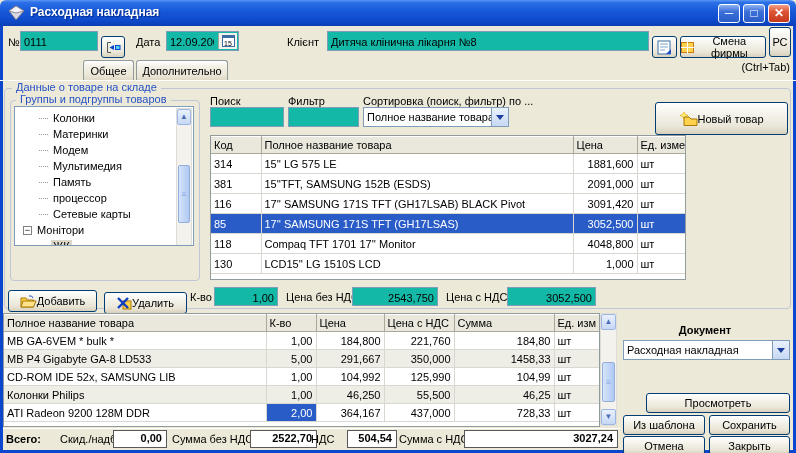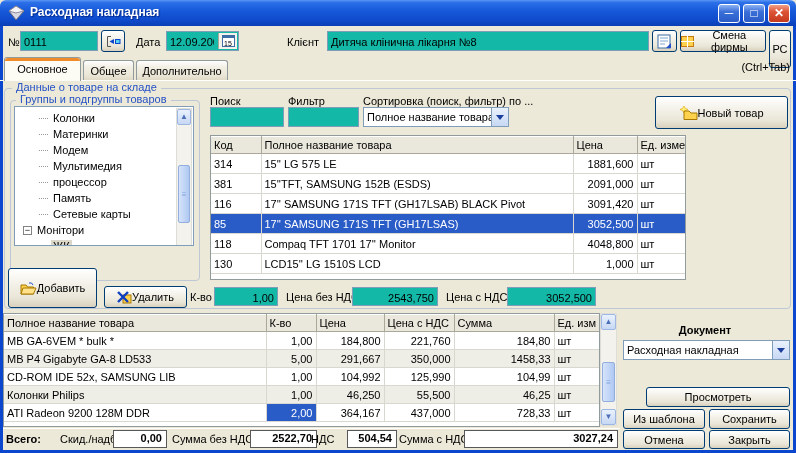--- a/index.html
+++ b/index.html
@@ -17,21 +17,21 @@
   .borderL{left:0;top:26px;width:3px;height:424px;background:#0A47CE;}
   .borderR{left:793px;top:26px;width:3px;height:424px;background:#0A47CE;}
   .borderB{left:0;top:450px;width:796px;height:3px;background:#0A47CE;}
   
   .lbl{font-size:11px;color:#000;white-space:nowrap;}
   .field{border:1px solid #7F9DB9;background:#14b8a6;}
   .field input{border:none;outline:none;width:100%;height:100%;font-size:11px;padding:0 3px;background:transparent;}
   .field input.num{text-align:right;}
   .btn{border:1px solid #003C74;border-radius:3px;font-size:11px;color:#000;text-align:center;
     background:linear-gradient(180deg,#ffffff 0%,#f3f1e8 40%,#eae6d8 75%,#d9d1bd 100%);
-    display:flex;align-items:center;justify-content:center;cursor:default;}
+    display:flex;align-items:center;justify-content:center;cursor:default;margin-top:6px;}
   .gb{border:1px solid #BDC7D6;border-radius:4px;}
   .gbcap{font-size:11px;color:#2551C6;background:#ECE9D8;padding:0 4px;white-space:nowrap;}
   .hint{font-size:11px;color:#000;}
   
   .tab{height:21px;top:60px;background:linear-gradient(180deg,#fff 0%,#F2EFE4 30%,#EBE7D8 70%,#DCD6C2 100%);
     border:1px solid #919B9C;border-bottom:none;border-radius:3px 3px 0 0;font-size:11px;line-height:20px;text-align:center;}
   .tab.active{top:57px;height:24px;background:#FCFBF4;z-index:3;line-height:22px;}
   .tab.active::before{content:"";position:absolute;left:0;right:0;top:0;height:3px;background:#EF8B28;border-radius:3px 3px 0 0;}
   .tabbase{left:0;top:80px;width:796px;height:1px;background:#fff;z-index:1;}
   
@@ -126,26 +126,25 @@
     </svg>
   </div>
   <div class="abs btn" style="left:680px;top:30px;width:86px;height:22px">
     <svg width="13" height="11">
       <rect x="0.5" y="0.5" width="12" height="10" fill="#FFD24D" stroke="#C87A10"></rect>
       <line x1="6.5" y1="0" x2="6.5" y2="11" stroke="#fff"></line>
       <line x1="0" y1="5.5" x2="13" y2="5.5" stroke="#fff"></line>
     </svg>
     <span>Смена фирмы</span>
   </div>
-  <div class="abs btn" style="left:769px;top:30px;width:22px;height:38px">
+  <div class="abs btn" style="left:769px;top:21px;width:22px;height:30px">
     <span>РС</span>
   </div>
 
   <div class="abs tabbase"></div>
-  <div class="abs tab active" style="left:4px;width:77px">Основное</div>
   <div class="abs tab" style="left:83px;width:51px">Общее</div>
   <div class="abs tab" style="left:136px;width:92px">Дополнительно</div>
   <span class="abs hint" style="left:700px;top:61px;width:90px;text-align:right">(Ctrl+Tab)</span>
 
   <div class="abs gb" style="left:4px;top:88px;width:787px;height:221px"></div>
   <span class="abs gbcap" style="left:12px;top:81px">Данные о товаре на складе</span>
 
   <div class="abs gb" style="left:10px;top:100px;width:190px;height:181px"></div>
   <span class="abs gbcap" style="left:16px;top:93px">Группы и подгруппы товаров</span>
   <div class="abs treebox" style="left:14px;top:106px;width:180px;height:140px">
@@ -161,25 +160,25 @@
         <div class="tree-item" style="padding-left: 22px;">
           <span class="dots"></span>
           <span class="tlabel">Модем</span>
         </div>
         <div class="tree-item" style="padding-left: 22px;">
           <span class="dots"></span>
           <span class="tlabel">Мультимедия</span>
         </div>
         <div class="tree-item" style="padding-left: 22px;">
           <span class="dots"></span>
+          <span class="tlabel">Память</span>
+        </div>
+        <div class="tree-item" style="padding-left: 22px;">
+          <span class="dots"></span>
           <span class="tlabel">процессор</span>
-        </div>
-        <div class="tree-item" style="padding-left: 22px;">
-          <span class="dots"></span>
-          <span class="tlabel">Память</span>
         </div>
         <div class="tree-item" style="padding-left: 22px;">
           <span class="dots"></span>
           <span class="tlabel">Сетевые карты</span>
         </div>
         <div class="tree-item" style="padding-left: 6px;">
           <span class="expbox">−</span>
           <span class="tlabel">Монітори</span>
         </div>
         <div class="tree-item" style="padding-left: 22px;">
@@ -275,21 +274,21 @@
           <tr>
             <td>130</td>
             <td>LCD15'' LG 1510S LCD</td>
             <td class="r">1,000</td>
             <td>шт</td>
           </tr>
         </tbody>
     </table>
   </div>
 
-  <div class="abs btn" style="left:8px;top:268px;width:89px;height:40px">
+  <div class="abs btn" style="left:8px;top:284px;width:89px;height:22px">
     <svg width="17" height="13">
       <path d="M1 3 h5 l1.5 2 h6 v7 h-12.5 z" fill="#FFD24D" stroke="#A87800"></path>
       <path d="M3 6 h13 l-2.5 6 h-12.5 z" fill="#FFE28A" stroke="#A87800"></path>
       <path d="M9 1 q3 -1 4 2" stroke="#2551C6" fill="none"></path>
     </svg>
     <span>Добавить</span>
   </div>
   <div class="abs btn" style="left:104px;top:286px;width:83px;height:22px">
     <svg width="15" height="13">
       <rect x="6" y="4" width="8" height="8" fill="#FFD24D" stroke="#A87800"></rect>

